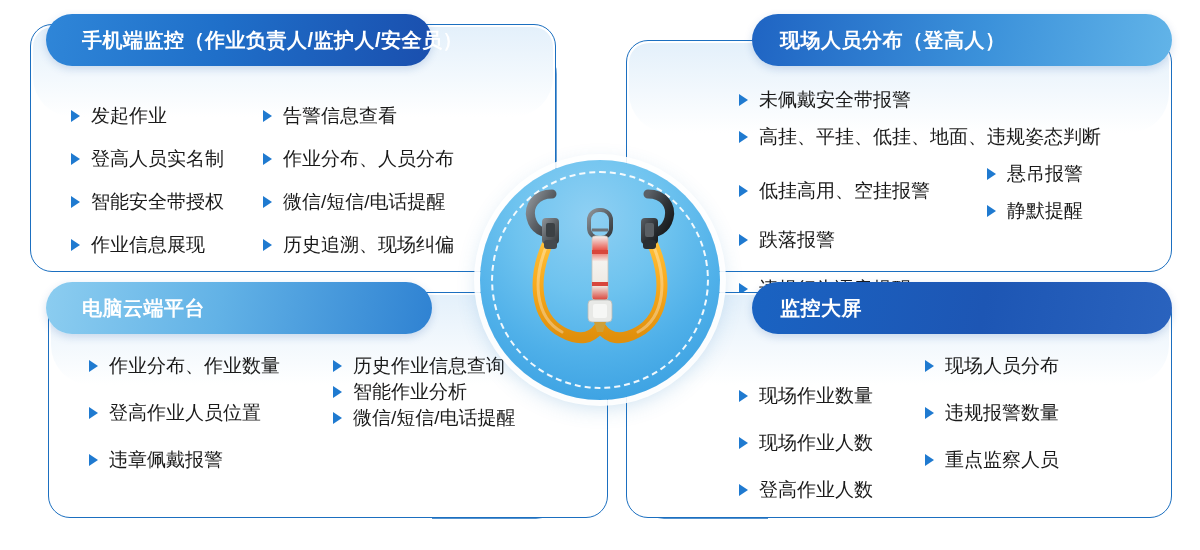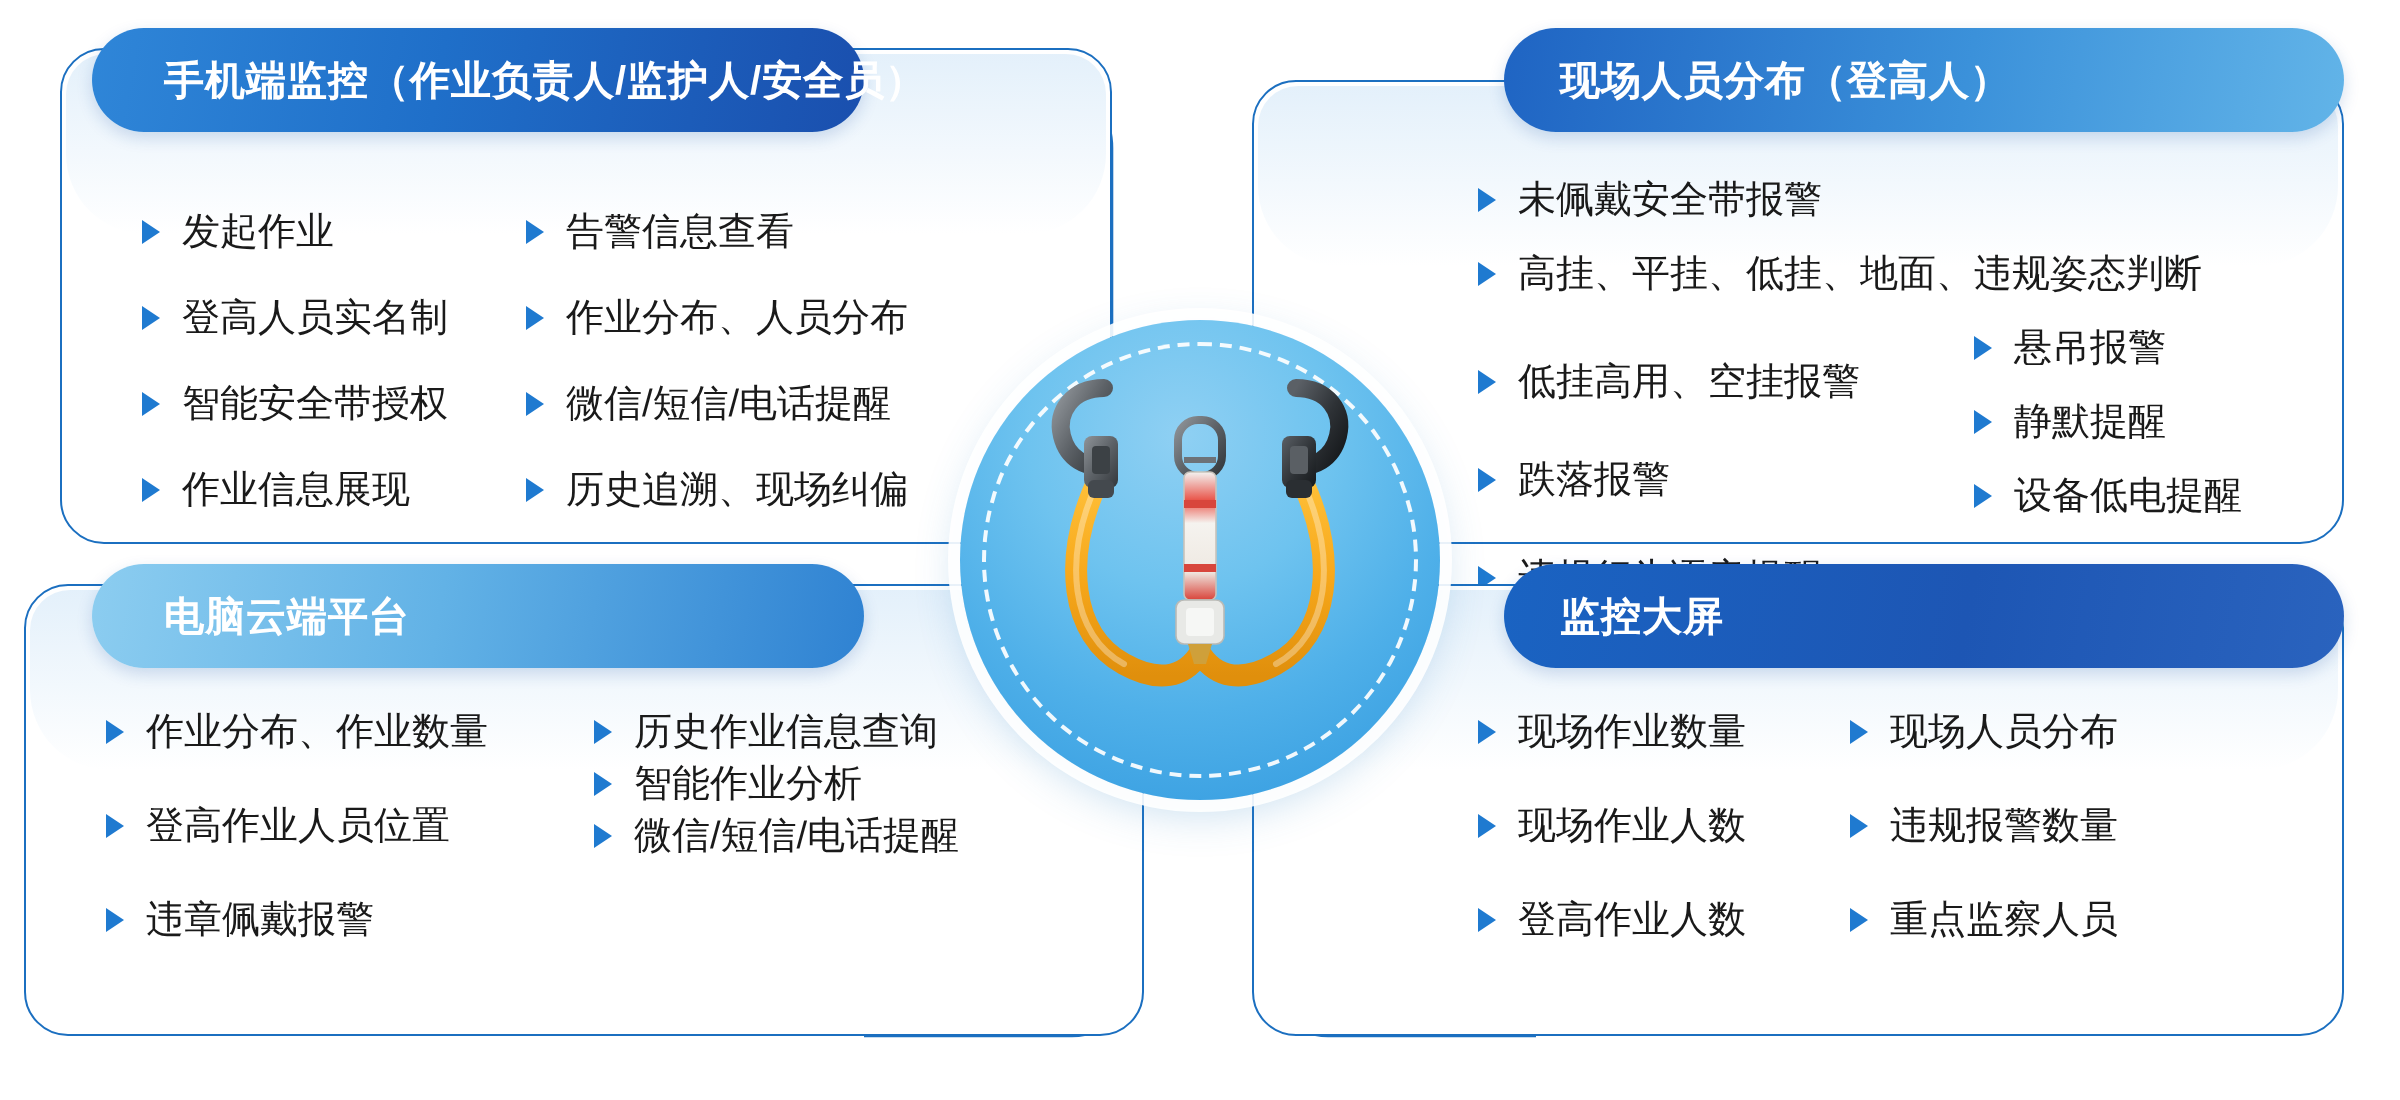--- a/index.html
+++ b/index.html
@@ -203,34 +203,30 @@
           </div>
           <div class="col" style="gap:11px;">
             <div class="li">
                 <span class="bullet"></span>
                 <span>悬吊报警</span>
               </div>
             <div class="li">
                 <span class="bullet"></span>
                 <span>静默提醒</span>
               </div>
-            <div class="li">
-                <span class="bullet"></span>
-                <span>设备低电提醒</span>
-              </div>
           </div>
         </div>
       </div>
     </div>
   </div>
   <div class="tab right grad-b" style="left:752px;top:14px;width:420px;">
     <span class="tab-label">现场人员分布（登高人）</span>
   </div>
 
-  <div class="panel" style="left:12px;top:292px;width:560px;height:226px;">
+  <div class="panel" style="left:48px;top:292px;width:560px;height:226px;">
     <div class="sheen"></div>
     <div class="panel-body" style="padding-top:60px;">
       <div class="cols" style="padding-left:40px;">
         <div class="col" style="width:244px;gap:21px;">
           <div class="li">
               <span class="bullet"></span>
               <span>作业分布、作业数量</span>
             </div>
           <div class="li">
               <span class="bullet"></span>
@@ -259,21 +255,21 @@
     </div>
   </div>
   <div class="tab left grad-c" style="left:46px;top:282px;width:386px;">
     <span class="tab-label">电脑云端平台</span>
   </div>
 
   <div class="panel" style="left:626px;top:292px;width:546px;height:226px;">
     <div class="sheen"></div>
     <div class="panel-body" style="padding-top:60px;">
       <div class="cols" style="padding-left:112px;">
-        <div class="col" style="width:186px;gap:21px;">
+        <div class="col" style="width:186px;gap:21px;margin-top:30px;">
           <div class="li">
               <span class="bullet"></span>
               <span>现场作业数量</span>
             </div>
           <div class="li">
               <span class="bullet"></span>
               <span>现场作业人数</span>
             </div>
           <div class="li">
               <span class="bullet"></span>

